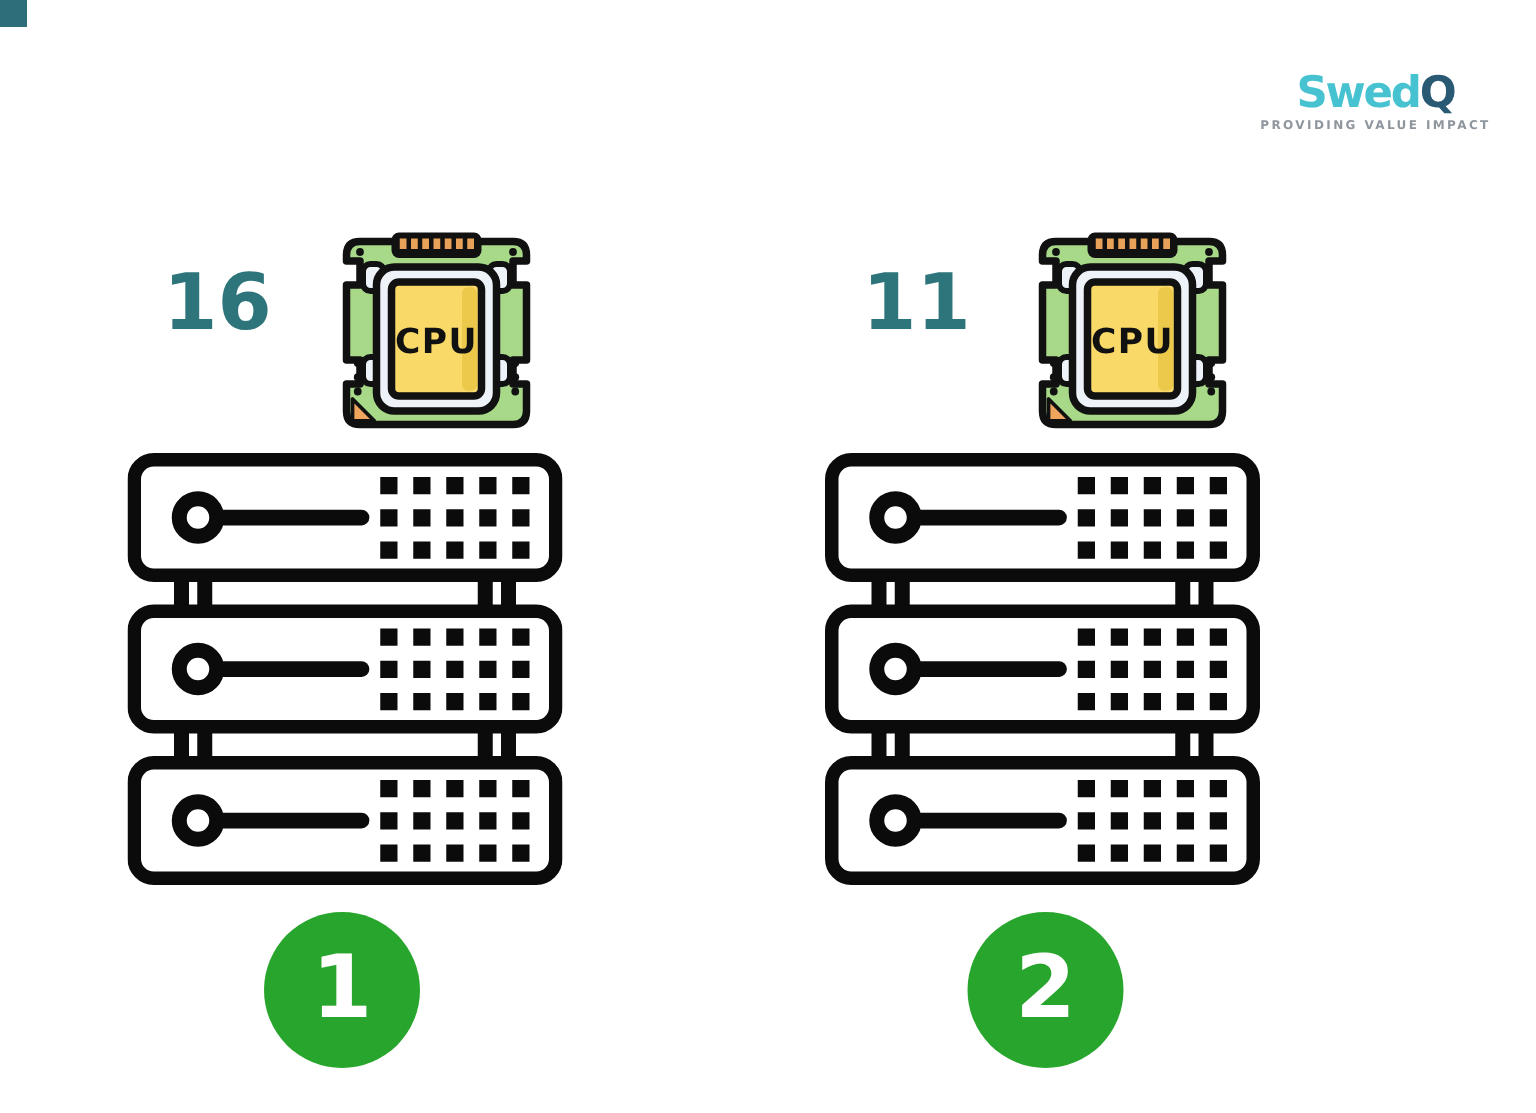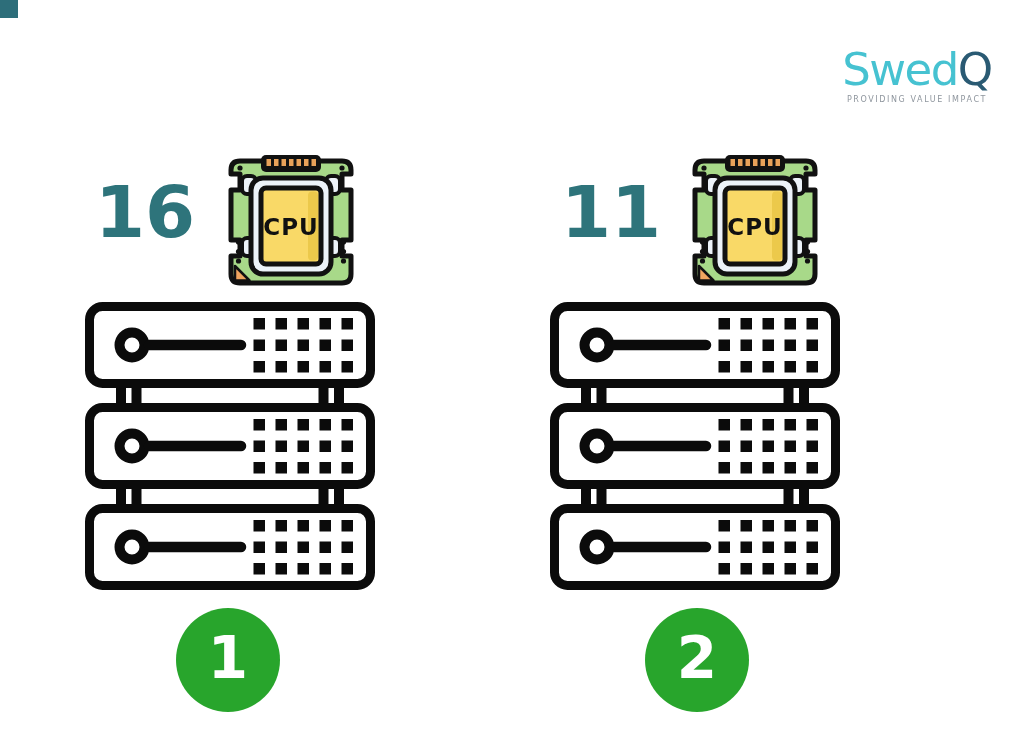--- a/index.html
+++ b/index.html
@@ -7,32 +7,32 @@
     position:relative; width:1024px; height:742px; background:#fff;
     font-family:"DejaVu Sans","Liberation Sans",sans-serif; overflow:hidden;
   }
   .corner-accent {
     position:absolute; left:0; top:0; width:18px; height:18px;
     background:var(--corner, #2d6e7a);
   }
   
   .logo { position:absolute; top:47px; left:828px; width:178px; text-align:center; }
   .logo-text {
-    font-size:45px; font-weight:normal; letter-spacing:-1.5px; line-height:1;
+    font-size:29px; font-weight:bold; letter-spacing:-1.5px; line-height:1;
     color:var(--brand-primary, #46c2d1); white-space:nowrap;
   }
   .logo-q { color:var(--brand-accent, #2a5a73); }
   .logo-tagline {
-    margin-top:3px; font-size:8px; font-weight:normal; letter-spacing:1.6px;
+    margin-top:3px; font-size:8px; font-weight:bold; letter-spacing:1.6px;
     color:var(--tagline, #8f969e); white-space:nowrap;
   }
   
   .count {
     position:absolute; top:176px; width:100px; text-align:center;
-    font-size:72px; font-weight:bold; line-height:1;
+    font-size:52px; font-weight:bold; line-height:1;
     color:var(--teal, #2e747b);
   }
   .chip    { position:absolute; top:148px; width:134px; height:140px; }
   .servers { position:absolute; top:302px; width:290px; height:288px; }
   .badge {
     position:absolute; top:608px; width:104px; height:104px; border-radius:50%;
     background:var(--green, #28a52c); color:#fff;
     display:flex; align-items:center; justify-content:center;
     font-size:58px; font-weight:bold; line-height:1; padding-bottom:4px; box-sizing:border-box;
   }

